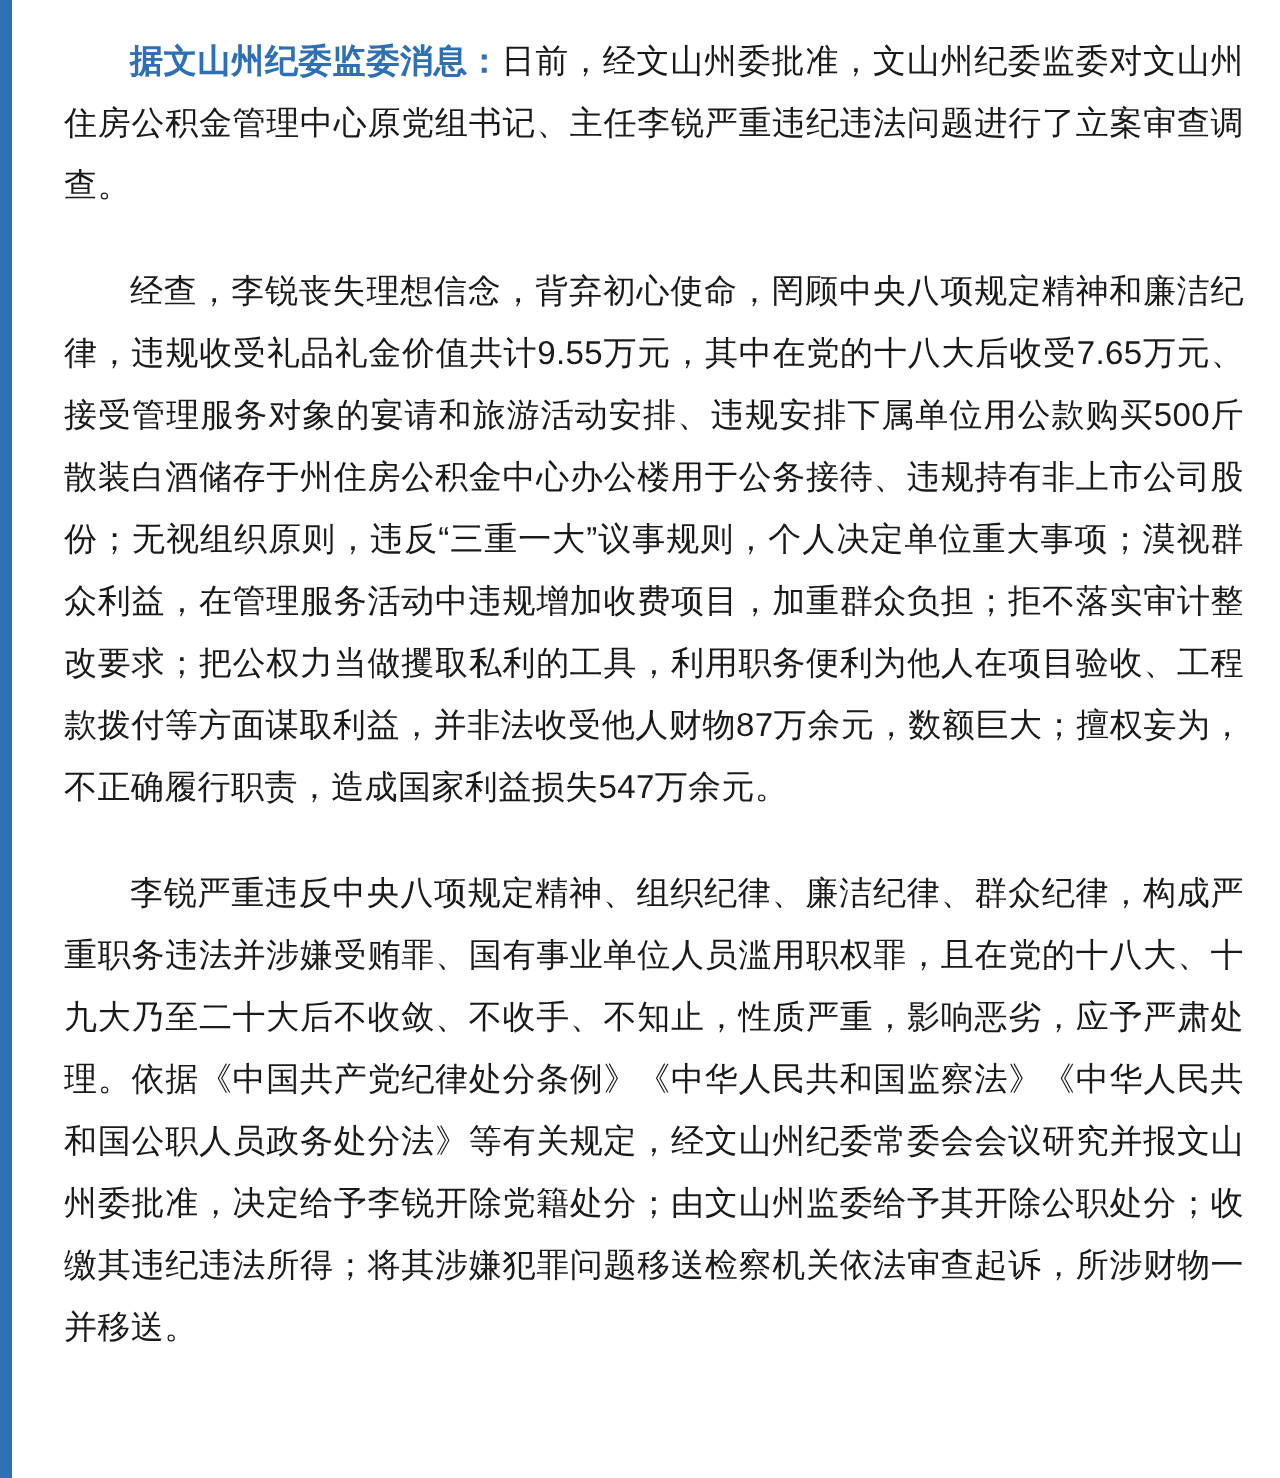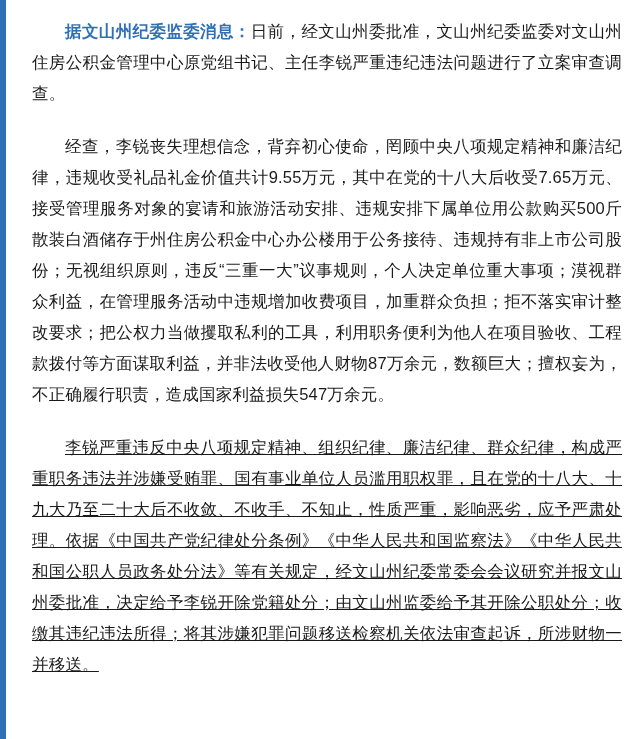--- a/index.html
+++ b/index.html
@@ -43,21 +43,20 @@
     line-height: 31px;
     color: #1a1a1a;
     text-align: justify;
     text-justify: inter-ideograph;
     text-indent: 2em;
     font-family: "Liberation Sans", sans-serif;
     letter-spacing: 0.2px;
   }
   p.para:last-child {
     margin-bottom: 0;
-    text-decoration: underline;
   }
   .lead {
     color: #2f6fb3;
     font-weight: bold;
   }
   .first-para {
     text-indent: 0;
   }
 </style>
 </head>

